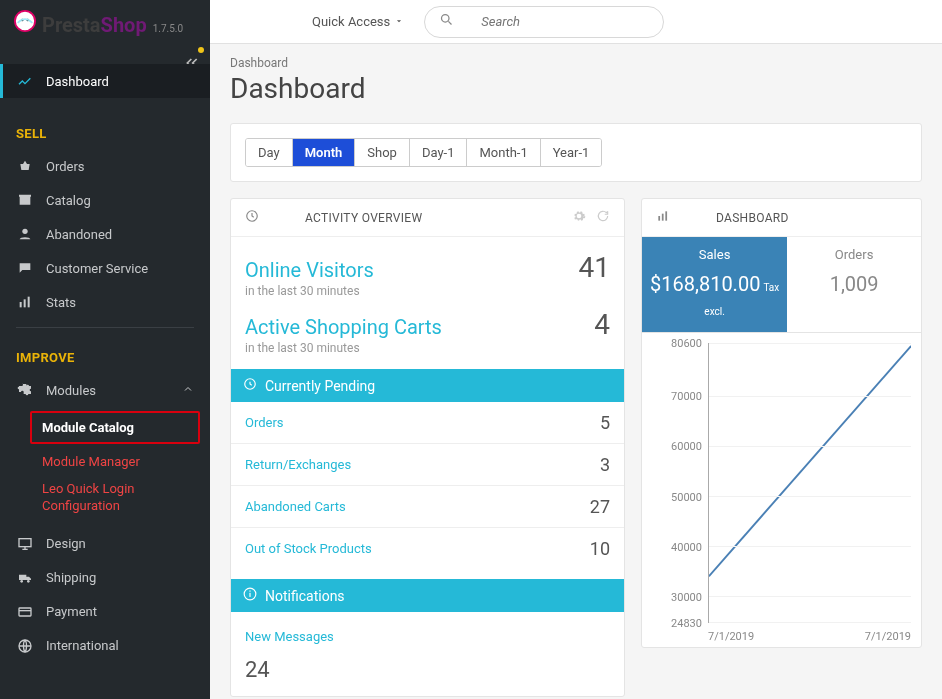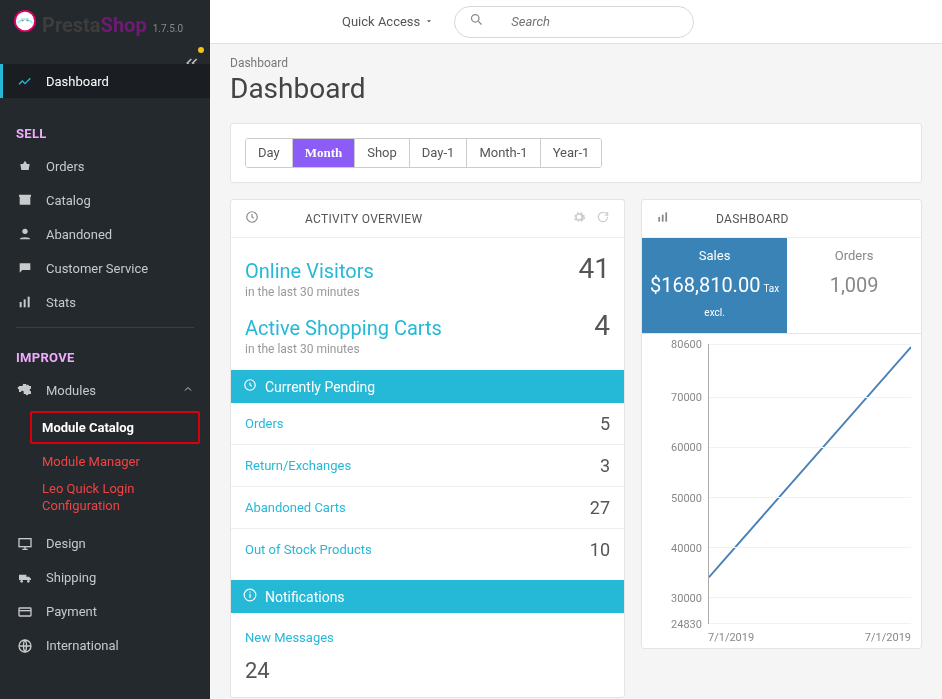--- a/index.html
+++ b/index.html
@@ -3,54 +3,54 @@
 <meta charset="utf-8">
 <style>
 * { margin: 0; padding: 0; box-sizing: border-box; font-family: -apple-system, BlinkMacSystemFont, "Segoe UI", Roboto, "Helvetica Neue", Arial, sans-serif; }
 body { background: #f5f5f5; color: #333; width: 942px; height: 699px; overflow: hidden; }
 .app { display: flex; height: 100%; }
 
 
 .sidebar { width: 210px; background: #24292d; color: #fff; display: flex; flex-direction: column; flex-shrink: 0; position: relative; }
 .collapse-btn { position: absolute; top: 55px; right: 10px; color: #bbb; cursor: pointer; }
 .collapse-btn::before { content: ""; position: absolute; top: -8px; right: -4px; width: 6px; height: 6px; border-radius: 50%; background: #f0c419; }
-.side-section-label { color: #f0abfc; font-size: 13px; font-weight: 700; padding: 14px 16px 8px; letter-spacing: .3px; }
+.side-section-label { color: #eab308; font-size: 13px; font-weight: 700; padding: 14px 16px 8px; letter-spacing: .3px; }
 .divider { height: 1px; background: #3a3f44; margin: 8px 16px; }
 .nav-item { display: flex; align-items: center; padding: 9px 16px; color: #c7c9cb; font-size: 13px; cursor: pointer; gap: 12px; position: relative; }
 .nav-item.active { background: #1a1e22; color: #fff; border-left: 3px solid #25b9d7; padding-left: 13px; }
 .nav-item .caret { margin-left: auto; }
 .nav-sub { padding-left: 42px; font-size: 13px; color: #ef4444; cursor: pointer; padding-top: 6px; padding-bottom: 6px; padding-right: 12px; }
 .nav-sub.highlight { border: 2px solid #d9000e; border-radius: 2px; font-weight: 700; color: #fff; margin: 4px 10px 4px 30px; padding: 7px 10px; }
 .icon { width: 18px; display: inline-flex; justify-content: center; }
 
 
 .main { flex: 1; display: flex; flex-direction: column; min-width: 0; }
 .topbar { height: 44px; background: #fff; border-bottom: 1px solid #e1e1e1; display: flex; align-items: center; padding: 0 12px; gap: 20px; }
 .brand { display: flex; align-items: baseline; gap: 6px; padding-left: 4px; position: absolute; top: 10px; left: 10px; z-index: 5; }
 .brand-text { font-size: 20px; font-weight: 700; color: #3d3d3d; }
 .brand-text .pink { color: #701a75; }
 .brand-ver { font-size: 10px; color: #888; }
 .brand svg { width: 22px; height: 22px; }
-.topbar-inner { margin-left: 120px; display: flex; align-items: center; gap: 20px; flex: 1; }
+.topbar-inner { margin-left: 90px; display: flex; align-items: center; gap: 20px; flex: 1; }
 .quick-access { font-size: 13px; color: #555; display: flex; align-items: center; gap: 4px; cursor: pointer; }
 .search { flex: 0 0 240px; border: 1px solid #d8d8d8; border-radius: 20px; height: 32px; display: flex; align-items: center; padding: 0 14px; gap: 27px; color: #999; }
 .search input { border: none; outline: none; font-size: 13px; font-style: italic; color: #888; flex: 1; }
 
 
 .page-header { padding: 12px 20px 18px; }
 .breadcrumb { font-size: 12px; color: #777; margin-bottom: 2px; }
 .page-title { font-size: 28px; color: #444; font-weight: 400; }
 
 
 .content { padding: 0 20px; display: flex; flex-direction: column; gap: 16px; overflow: hidden; }
 .period-bar { background: #fff; border: 1px solid #e4e4e4; border-radius: 3px; padding: 14px; }
 .period-btns { display: inline-flex; border: 1px solid #ccc; border-radius: 3px; overflow: hidden; }
 .period-btn { padding: 6px 12px; font-size: 13px; color: #555; background: #fff; border-right: 1px solid #ccc; cursor: pointer; }
 .period-btn:last-child { border-right: none; }
-.period-btn.active { background: #8b5cf6; color: #fff; font-weight: 600; font-family: Liberation Serif, serif; }
+.period-btn.active { background: #1d4ed8; color: #fff; font-weight: 600; }
 
 .columns { display: flex; gap: 16px; }
 .col-left { flex: 0 0 395px; }
 .col-right { flex: 1; min-width: 0; }
 
 .card { background: #fff; border: 1px solid #e4e4e4; border-radius: 3px; }
 .card-head { display: flex; align-items: center; padding: 10px 14px; border-bottom: 1px solid #eee; font-size: 12px; color: #555; letter-spacing: .3px; gap: 40px; }
 .card-head .tools { margin-left: auto; display: flex; gap: 10px; color: #bbb; }
 .card-head svg { width: 14px; height: 14px; }
 .card-body { padding: 14px; }

